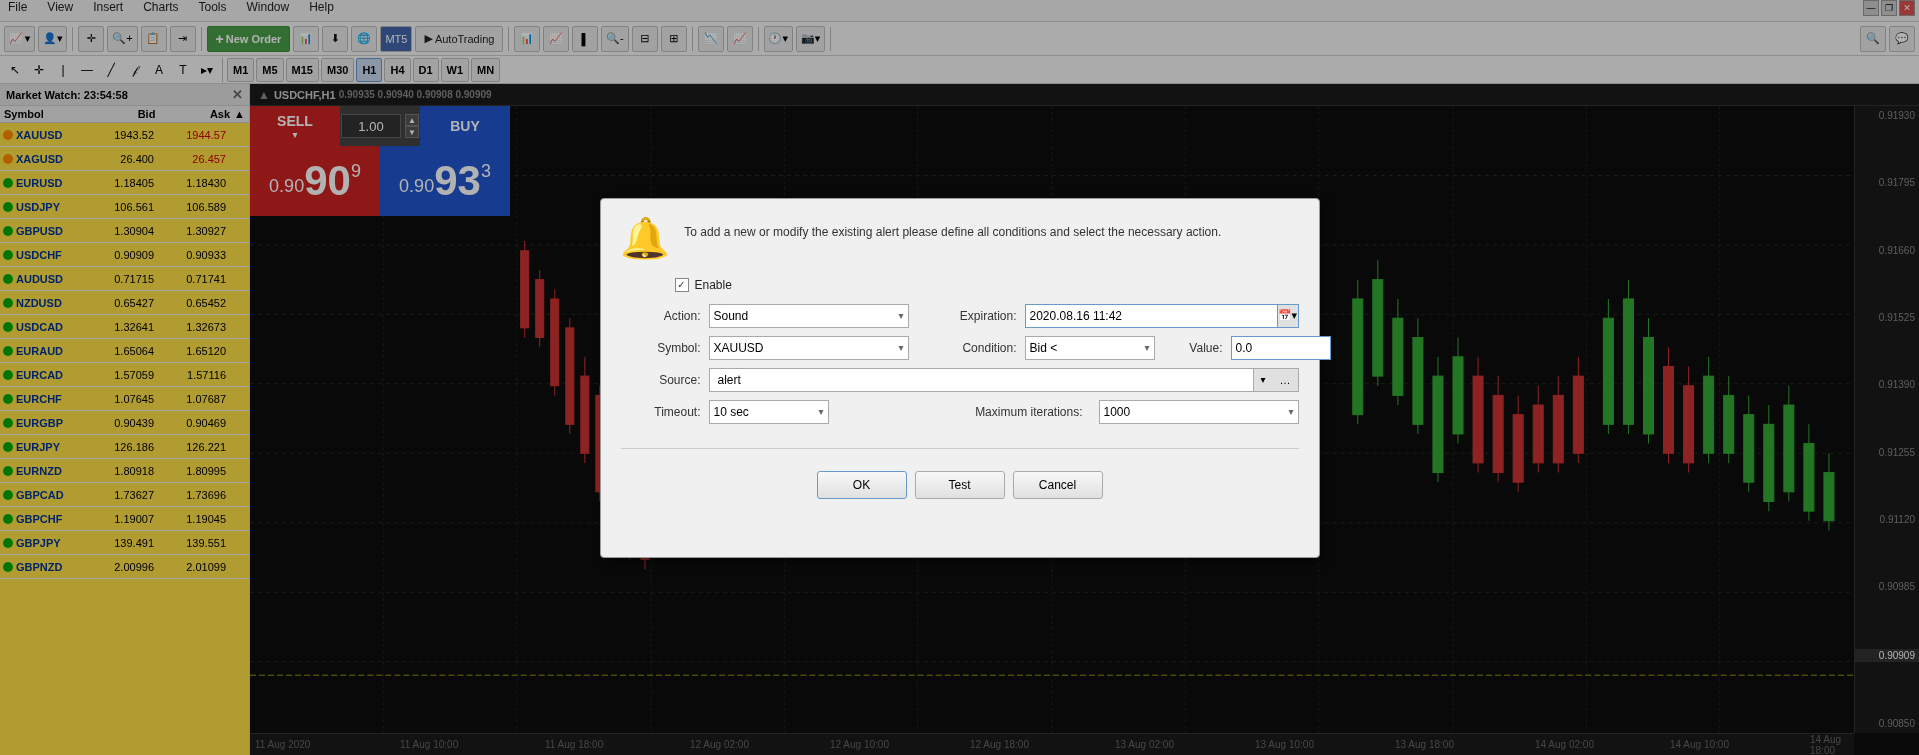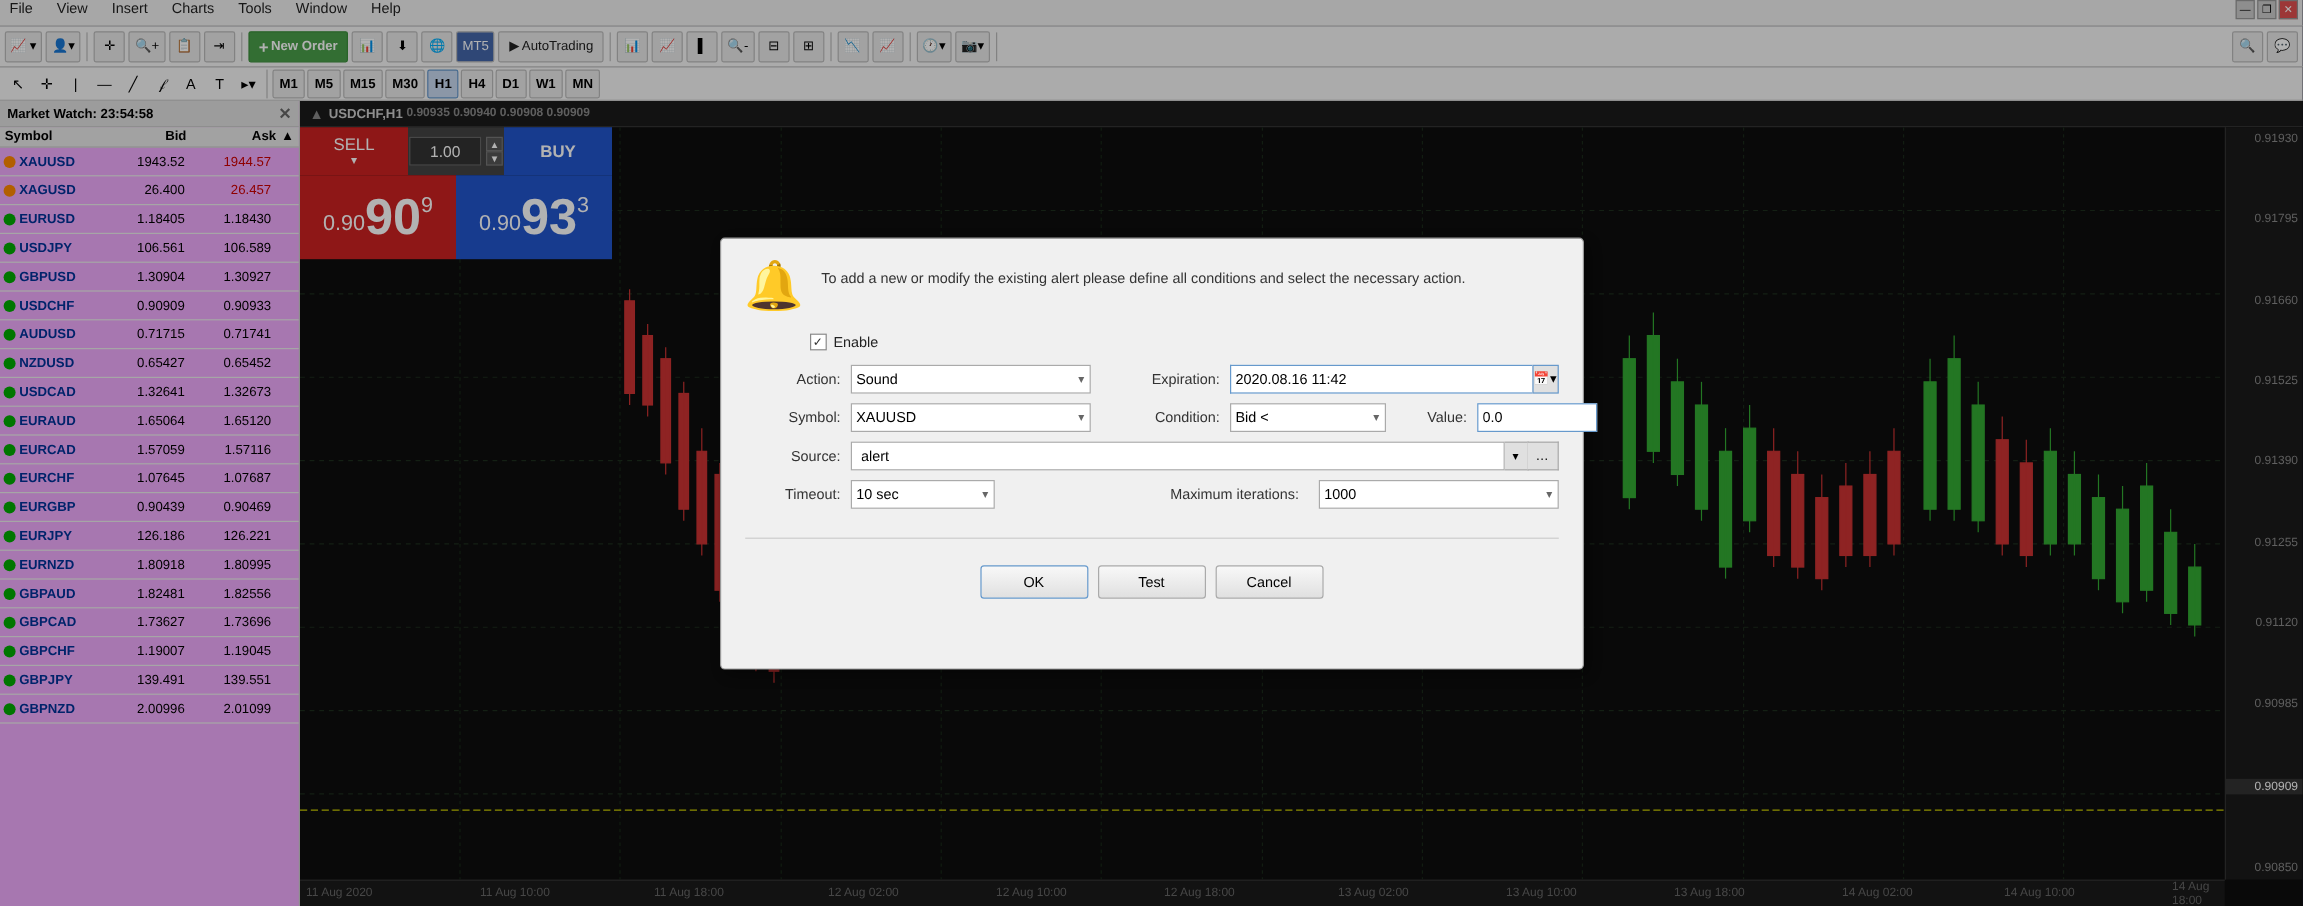--- a/index.html
+++ b/index.html
@@ -131,21 +131,21 @@
     
     .main-area {
       display: flex;
       height: calc(755px - 22px - 34px - 28px);
       position: relative;
     }
 
     
     .market-watch {
       width: 250px;
-      background: #f0abfc;
+      background: #fde047;
       border-right: 1px solid #ccc;
       display: flex;
       flex-direction: column;
       flex-shrink: 0;
     }
     .market-watch-header {
       height: 22px;
       background: #e0e0e0;
       border-bottom: 1px solid #ccc;
       display: flex;
@@ -234,21 +234,21 @@
     }
     .sell-btn-area {
       background: #cc2222;
       width: 90px;
       display: flex;
       flex-direction: column;
       align-items: center;
       justify-content: center;
       cursor: pointer;
     }
-    .sell-label { color: white; font-size: 14px; font-weight: normal; }
+    .sell-label { color: white; font-size: 14px; font-weight: bold; }
     .sell-arrow { color: white; font-size: 10px; }
     .qty-area {
       background: #444;
       flex: 1;
       display: flex;
       align-items: center;
       justify-content: center;
       gap: 4px;
     }
     .qty-input {
@@ -744,26 +744,20 @@
         <div class="symbol-indicator indicator-green"></div>
         <div class="symbol-name">EURJPY</div>
         <div class="bid-val">126.186</div>
         <div class="ask-val">126.221</div>
       </div>
       <div class="market-row">
         <div class="symbol-indicator indicator-green"></div>
         <div class="symbol-name">EURNZD</div>
         <div class="bid-val">1.80918</div>
         <div class="ask-val">1.80995</div>
-      </div>
-      <div class="market-row">
-        <div class="symbol-indicator indicator-green"></div>
-        <div class="symbol-name">GBPAUD</div>
-        <div class="bid-val">1.82481</div>
-        <div class="ask-val">1.82556</div>
       </div>
       <div class="market-row">
         <div class="symbol-indicator indicator-green"></div>
         <div class="symbol-name">GBPCAD</div>
         <div class="bid-val">1.73627</div>
         <div class="ask-val">1.73696</div>
       </div>
       <div class="market-row">
         <div class="symbol-indicator indicator-green"></div>
         <div class="symbol-name">GBPCHF</div>

